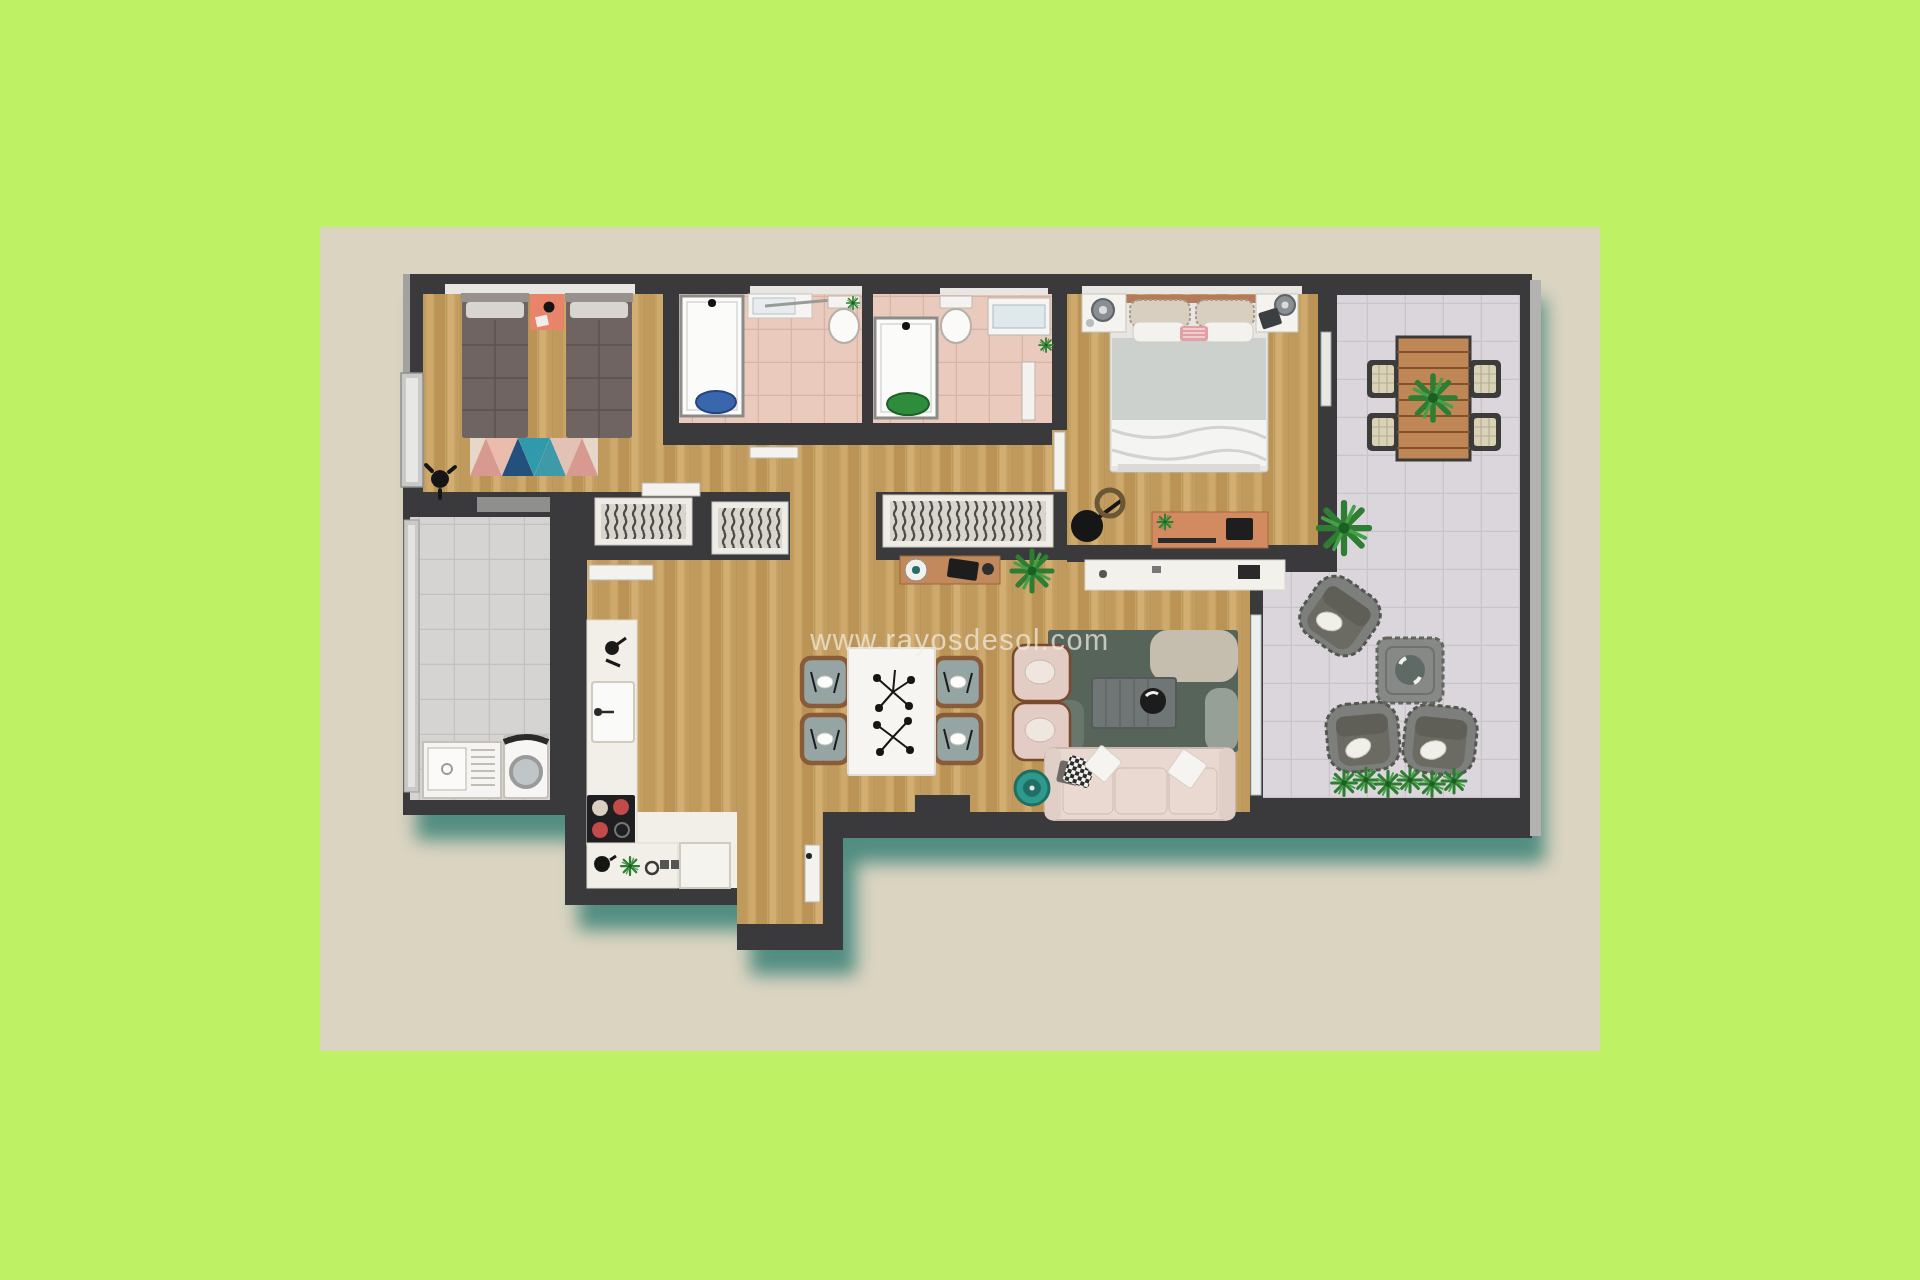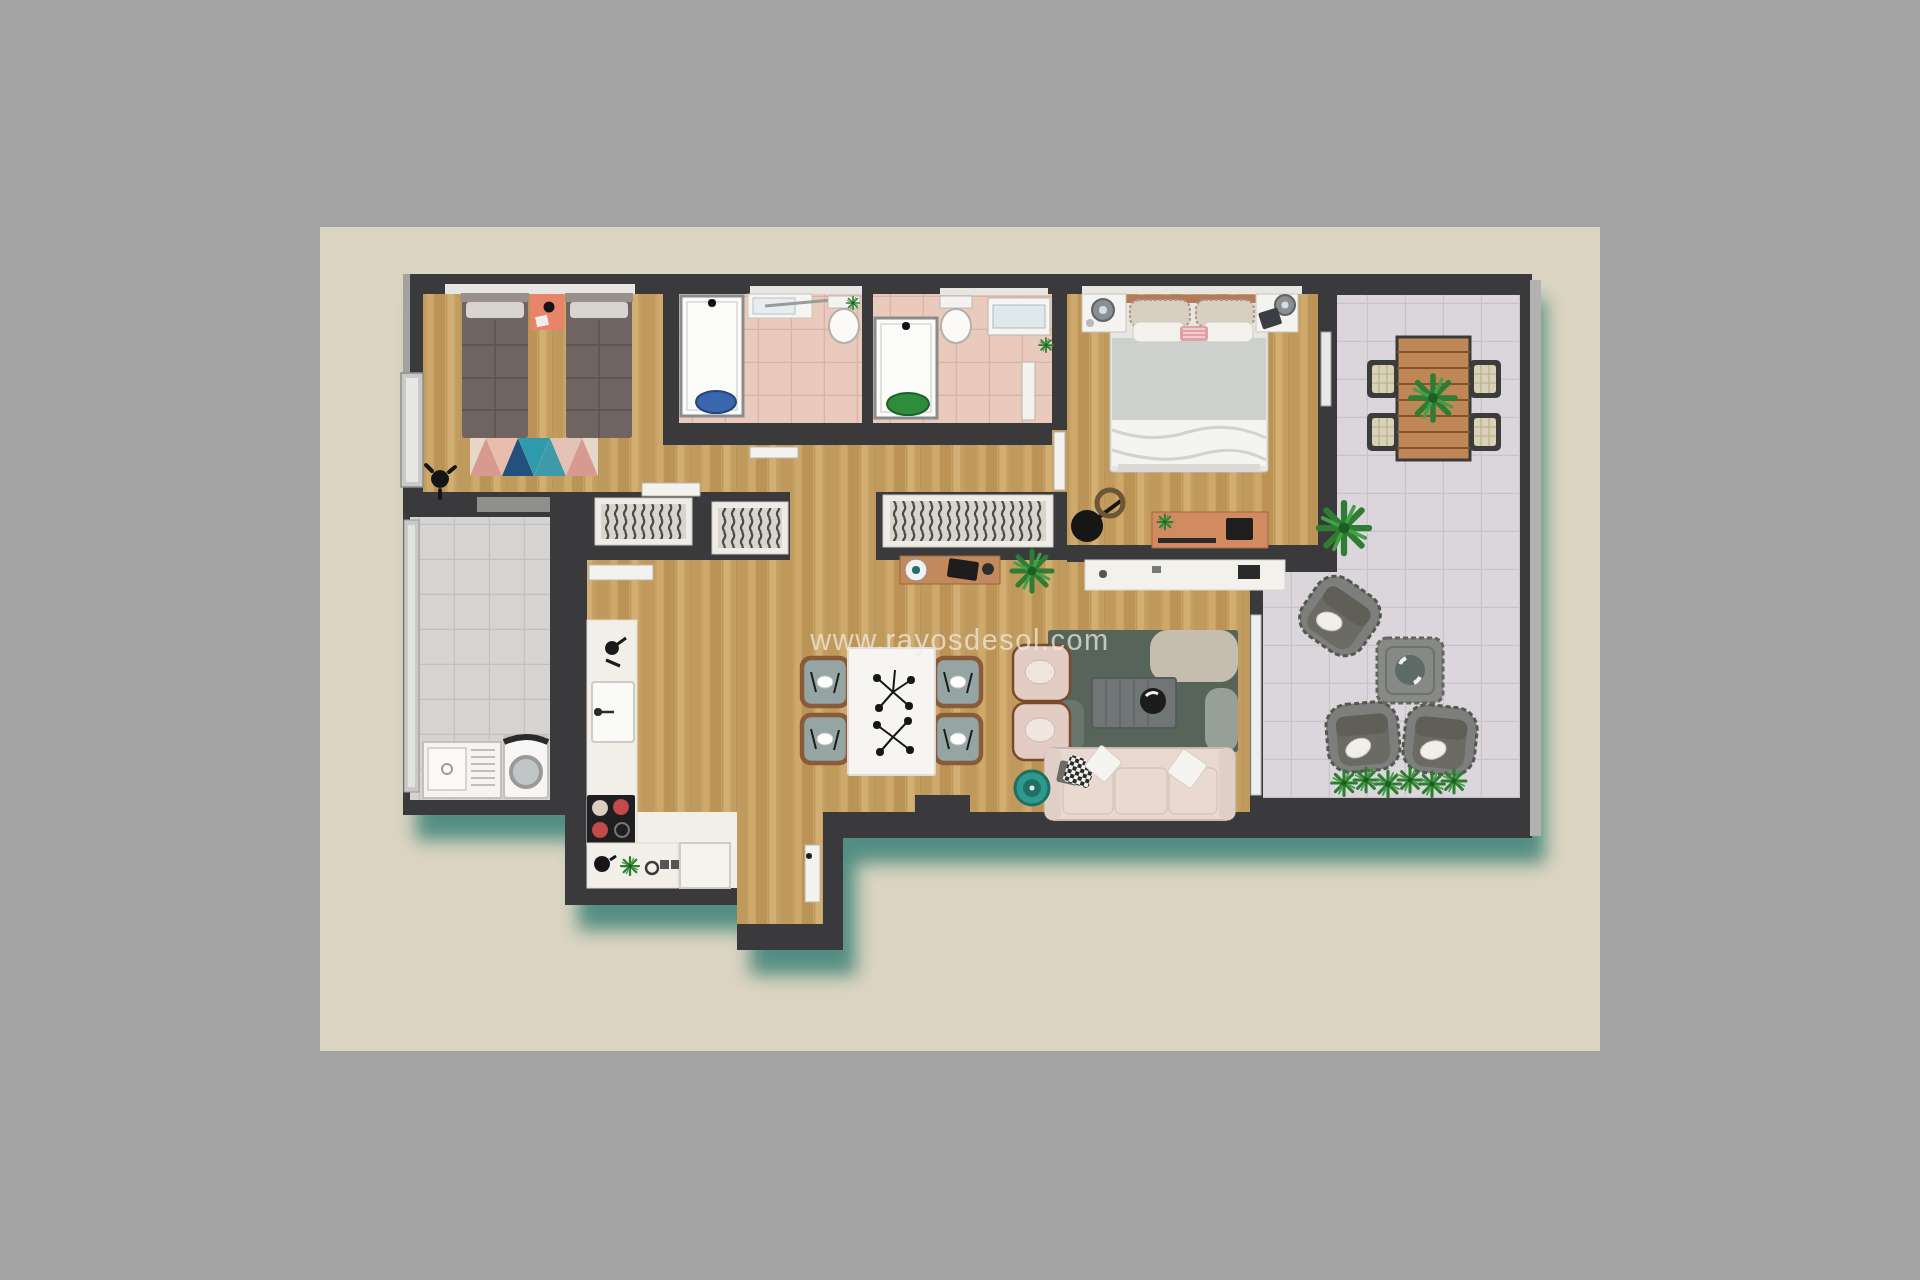--- a/index.html
+++ b/index.html
@@ -1,16 +1,16 @@
 <!DOCTYPE html>
 <html><head>
 <meta charset="utf-8">
 <style>
   html,body{margin:0;padding:0;background:#ffffff;}
-  .stage{position:relative;width:1920px;height:1280px;background:#a3a3a3;overflow:hidden;
+  .stage{position:relative;width:1920px;height:1280px;background:#bef264;overflow:hidden;
          font-family:"Liberation Sans",sans-serif;}
   svg{display:block;}
   .wm{font-family:"Liberation Sans",sans-serif;font-size:29px;letter-spacing:1.5px;opacity:.72;}
 </style>
 </head>
 <body>
 
 <div class="stage">
 <svg width="1920" height="1280" viewBox="0 0 1920 1280">
   <defs>

